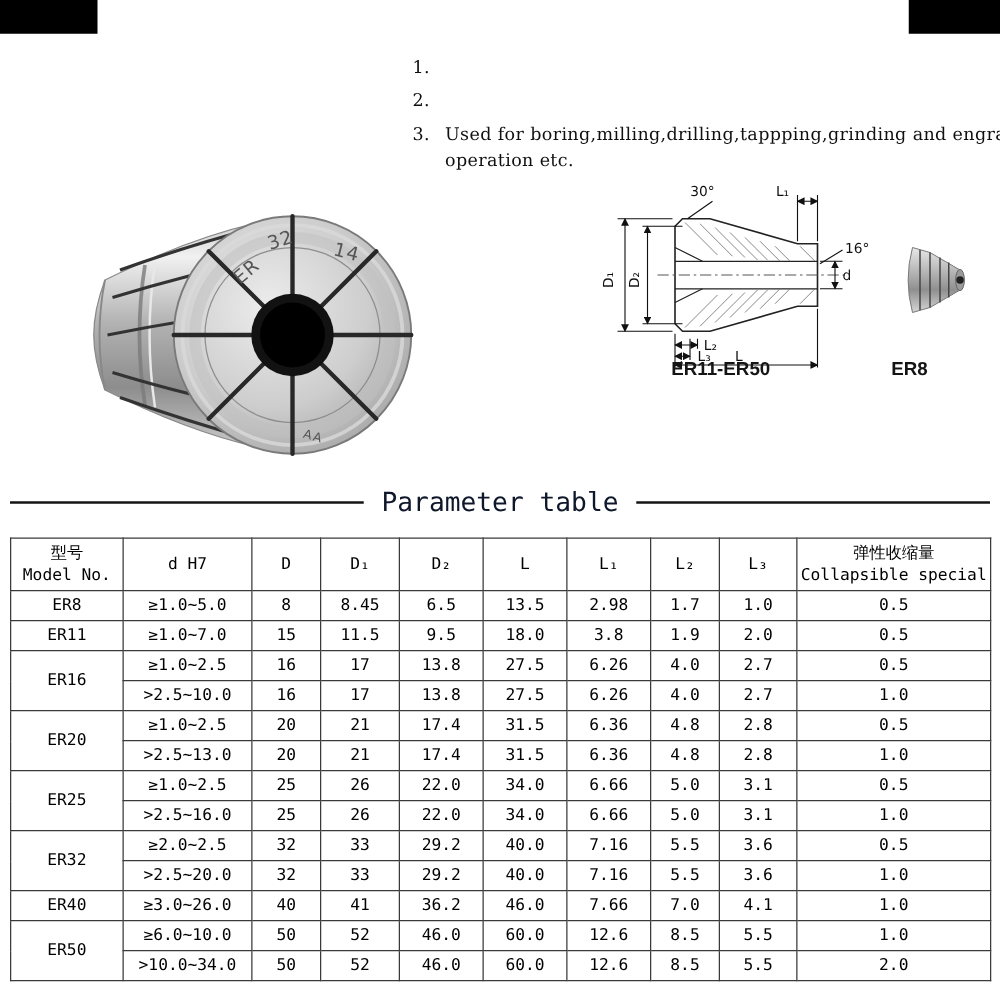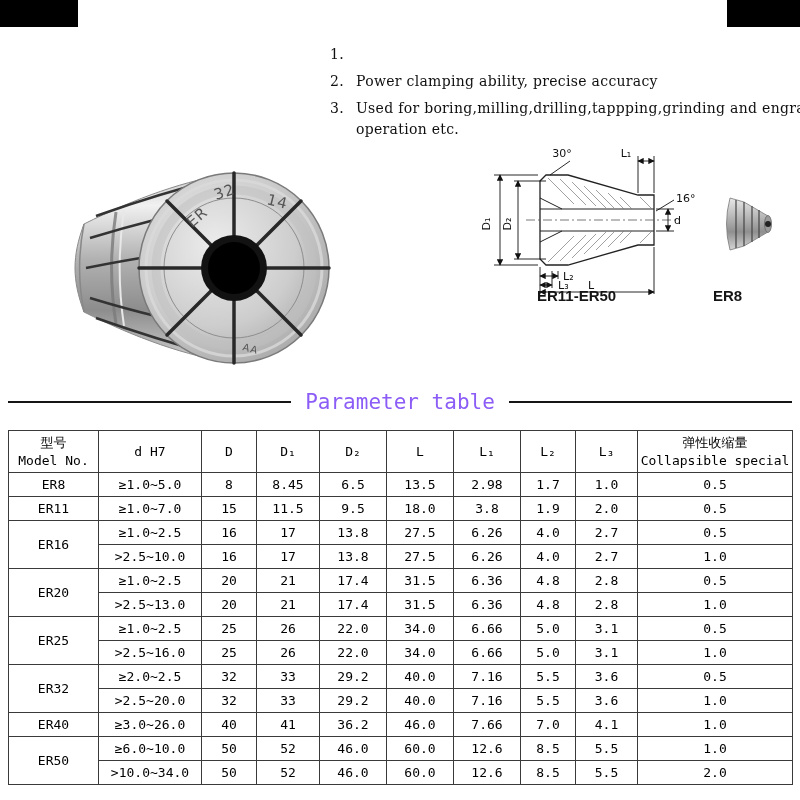--- a/index.html
+++ b/index.html
@@ -22,21 +22,21 @@
   .dim-label { font-size:11px; fill:#111; }
   .engrave   { fill:#555; letter-spacing:1px; }
 
   .draw-caption { position:absolute; top:287px; font-size:15px; font-weight:600;
                   color:#151515; }
   .caption-main  { left:537px; width:120px; }
   .caption-small { left:713px; width:70px; }
 
   .table-heading { position:absolute; top:390px; left:8px; right:8px; display:flex;
                    align-items:center; gap:14px; font-family:"DejaVu Sans Mono", monospace;
-                   font-size:21px; color:#8b5cf6; }
+                   font-size:21px; color:#0f172a; }
   .table-heading .rule { flex:1; height:2px; background:#151515; }
 
   .ptable { position:absolute; top:430px; left:8px; width:784px;
             border-collapse:collapse; table-layout:fixed;
             font-family:"DejaVu Sans Mono", monospace; font-size:13px;
             color:#000; text-align:center; }
   .ptable th, .ptable td { border:1px solid #3a3a3a; font-weight:normal; padding:0 1px; }
   .ptable th { padding:3px 1px; line-height:1.35; font-size:13px; }
   .ptable td { height:24px; }
   .c-model{width:90px} .c-dh7{width:103px} .c-D{width:55px} .c-D1{width:63px}
@@ -48,23 +48,20 @@
 
 <div class="corner corner-left"></div>
 <div class="corner corner-right"></div>
 
 <div class="features">
   <div class="feature">
     <span class="f-num">1.</span>
   </div>
   <div class="feature">
     <span class="f-num">2.</span>
-    <div>
-        <div class="f-line">Power clamping ability, precise accuracy</div>
-      </div>
   </div>
   <div class="feature">
     <span class="f-num">3.</span>
     <div>
       <div class="f-line">Used for boring,milling,drilling,tappping,grinding and engraving</div>
       <div class="f-line">operation etc.</div>
     </div>
   </div>
 </div>
 

